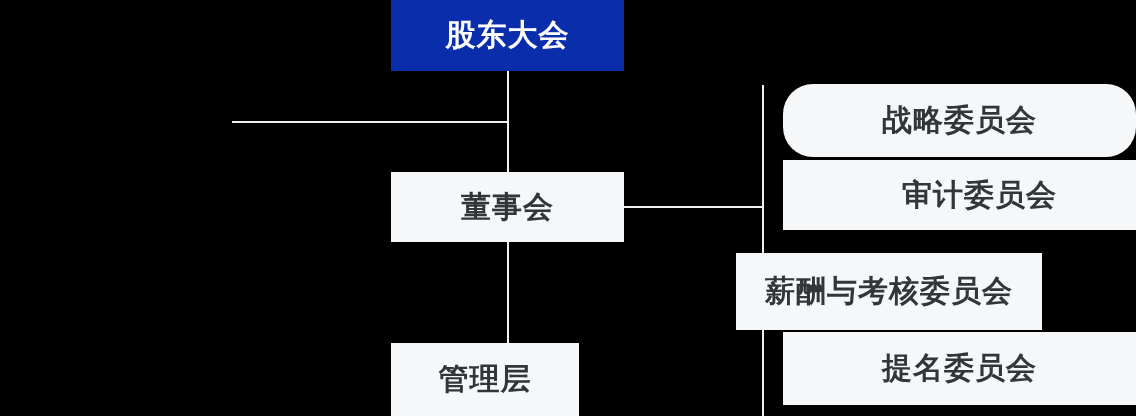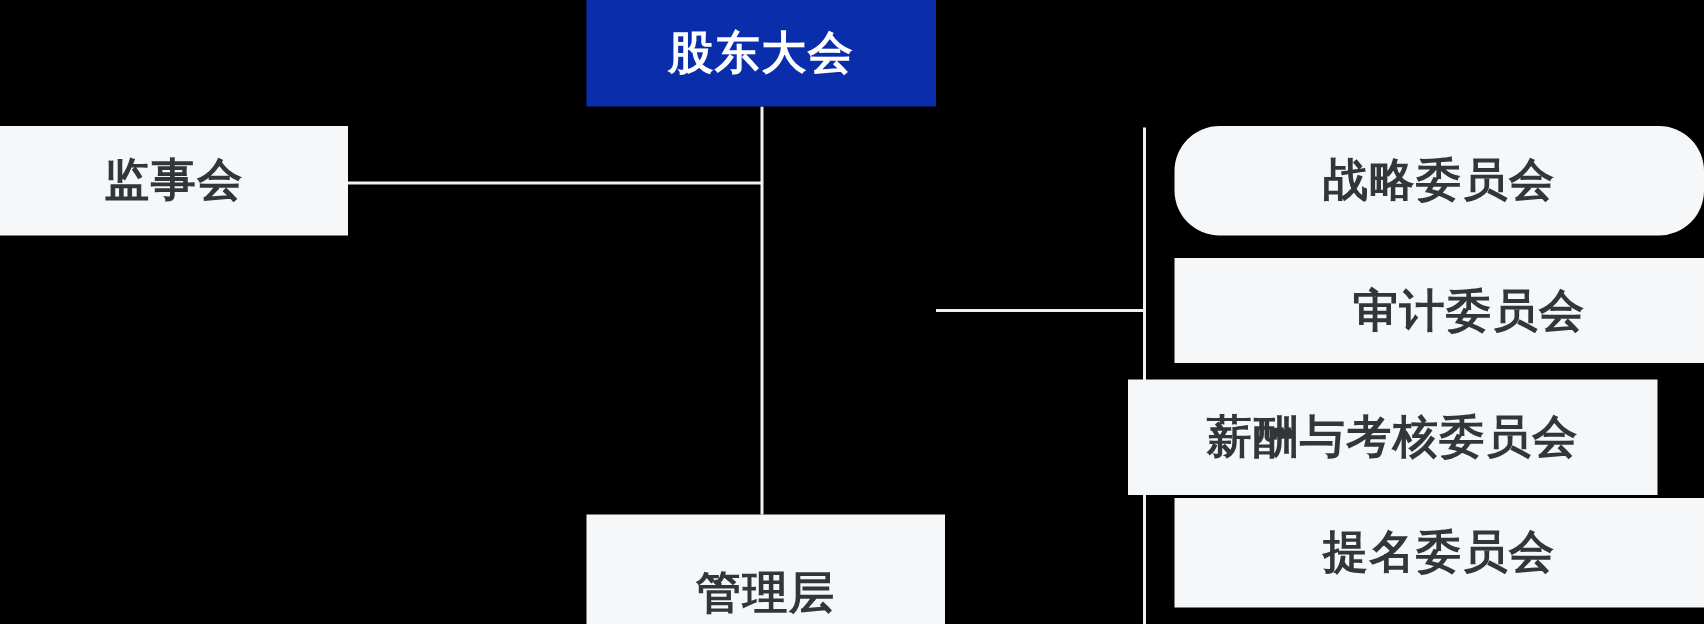--- a/index.html
+++ b/index.html
@@ -38,24 +38,24 @@
   }
   .connector{
     position:absolute;
     background:var(--connector);
     z-index:1;
   }
   
   .n-shareholders { left:391px; top:0;     width:233px; height:71px; }
   .n-supervisory  { left:0;     top:84px;  width:232px; height:73px; }
   .n-board        { left:391px; top:172px; width:233px; height:70px; }
-  .n-management   { left:391px; top:343px; width:239px; height:73px;align-items:flex-end; }
+  .n-management   { left:391px; top:343px; width:188px; height:73px; }
   .n-strategy     { left:783px; top:84px;  width:353px; height:73px;border-radius:30px; }
-  .n-audit        { left:783px; top:172px; width:353px; height:70px;padding-left:40px; }
-  .n-remuneration { left:752px; top:253px; width:353px; height:77px; }
+  .n-audit        { left:783px; top:160px; width:353px; height:70px;padding-left:40px; }
+  .n-remuneration { left:736px; top:253px; width:306px; height:77px; }
   .n-nomination   { left:783px; top:332px; width:353px; height:73px; }
   
   .c-trunk-center     { left:507px; top:71px;  width:2px;   height:272px; }
   .c-supervisory-link { left:232px; top:121px; width:276px; height:2px;  }
   .c-committees-link  { left:624px; top:206px; width:140px; height:2px;  }
   .c-trunk-right      { left:762px; top:85px;  width:2px;   height:331px; }
 </style>
 </head>
 <body>
 
@@ -63,24 +63,24 @@
 
   <div class="connector c-trunk-center"></div>
   <div class="connector c-supervisory-link"></div>
   <div class="connector c-committees-link"></div>
   <div class="connector c-trunk-right"></div>
 
   <div class="node primary n-shareholders">
     <span>股东大会</span>
   </div>
 
-  <div class="node n-supervisory">
-    <span>监事会</span>
+
+  <div class="node n-board">
+    <span>董事会</span>
   </div>
-
 
   <div class="node n-management">
     <span>管理层</span>
   </div>
 
   <div class="node n-strategy">
     <span>战略委员会</span>
   </div>
 
   <div class="node n-audit">

